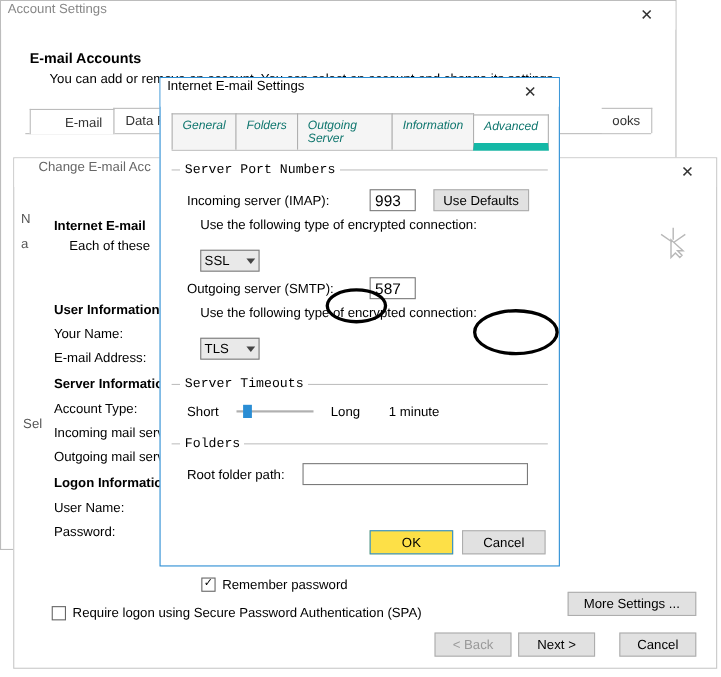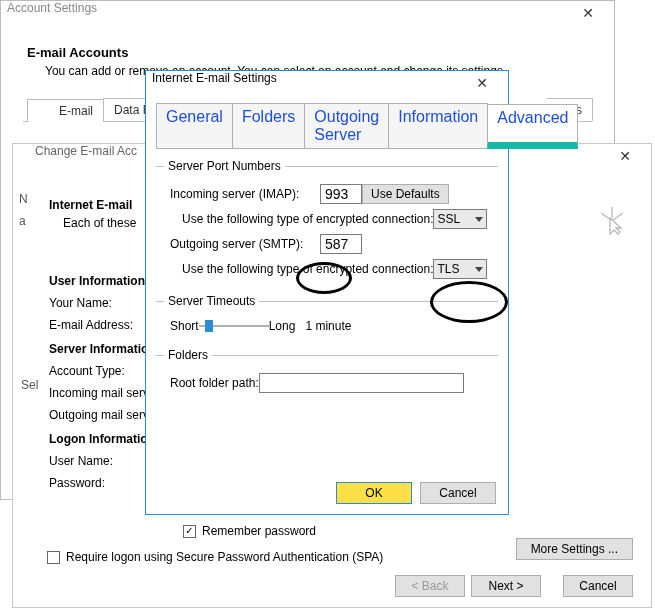--- a/index.html
+++ b/index.html
@@ -106,36 +106,37 @@
   .ies-tabs {
     display: flex; border-bottom: 1px solid #b0b0b0; margin-top: 2px;
   }
   .ies-tabs .tab {
     padding: 4px 9px;
     border: 1px solid #b0b0b0;
     border-bottom: none;
     background: #f5f5f5;
     margin-right: -1px;
     cursor: pointer;
-    font-size: 16px;
-    color: #1d4ed8;
+    font-size: 11px;
+    color: #0f766e;
+    font-style: italic;
   }
   .ies-tabs .tab.active {
     background: #fff;
     border-bottom: 7px solid #14b8a6;
     position: relative; top: 1px;
   }
   fieldset.grp {
     border: none;
     border-top: 1px solid #c0c0c0;
     margin: 10px 0 4px 0;
     padding: 6px 0 0 8px;
   }
-  fieldset.grp legend { padding: 0 4px; color: #000; }
-  .row { display: flex; align-items: center; gap: 0; margin: 5px 0 5px 6px; flex-wrap: wrap; }
+  fieldset.grp legend { padding: 0 4px; color: #000; font-family: Liberation Mono, monospace; }
+  .row { display: flex; align-items: center; gap: 16px; margin: 5px 0 5px 6px; flex-wrap: wrap; }
   .row .lbl { min-width: 150px; }
   .tinput {
     border: 1px solid #7a7a7a;
     padding: 1px 4px;
     font-size: 14px;
     background: #fff;
   }
   .tinput.port { width: 42px; text-align: left; }
   .tinput.path { width: 205px; }
   .sel {

